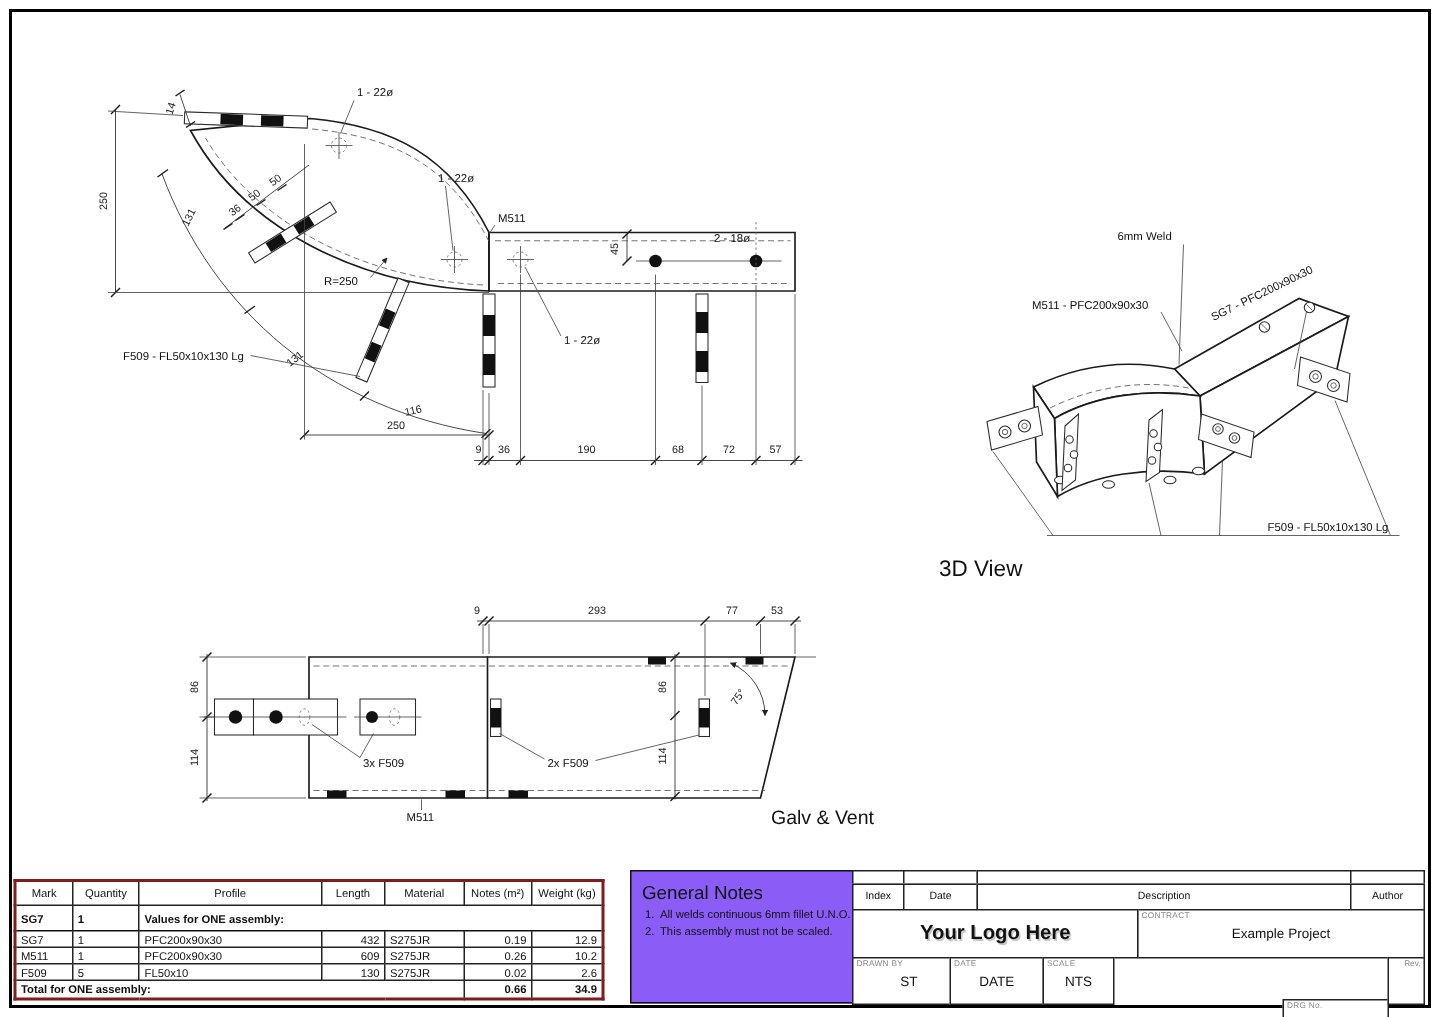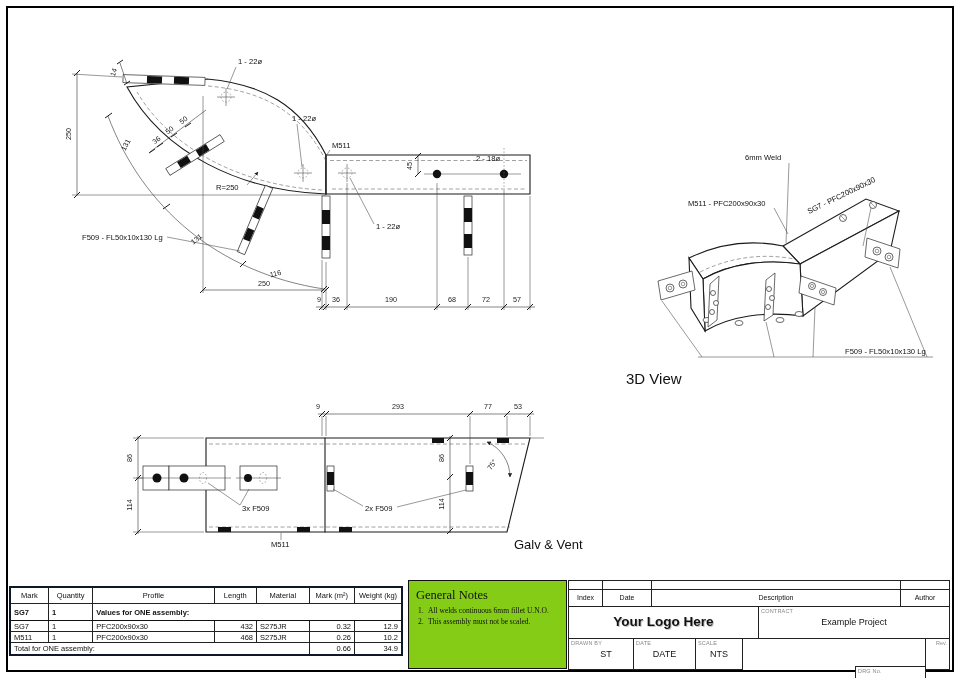--- a/index.html
+++ b/index.html
@@ -21,29 +21,29 @@
   text.dim{font:7.2px "Liberation Sans",sans-serif;fill:#222;}
   text.lab{font:7.6px "Liberation Sans",sans-serif;fill:#111;}
   text.big{font:15px "Liberation Sans",sans-serif;fill:#111;}
   text.med{font:13px "Liberation Sans",sans-serif;fill:#111;}
 
   
   .asm-title{position:absolute;left:13px;top:564px;font-size:16.5px;letter-spacing:.2px;white-space:pre;}
 
   
   .ptable{position:absolute;left:9px;top:586px;width:394px;border-collapse:collapse;table-layout:fixed;
-          border:2px solid #0f172a;font-size:7.5px;background:#fff;}
+          border:2px solid #7f1d1d;font-size:7.5px;background:#fff;}
   .ptable th,.ptable td{border:1px solid #222;padding:0 3px;height:10px;white-space:nowrap;overflow:hidden;font-weight:normal;}
   .ptable thead th{height:15px;text-align:center;}
   .ptable tr.grp td{height:16px;font-weight:bold;border-bottom:1.6px solid #111;}
-  .ptable tr.tot td{font-weight:normal;height:11px;border-top:1.4px solid #111;}
+  .ptable tr.tot td{font-weight:bold;height:11px;border-top:1.4px solid #111;}
   .ca{text-align:left;} .ra{text-align:right;} .la{text-align:left;}
 
   
-  .notes{position:absolute;left:408px;top:580px;width:157px;height:87px;border:1.5px solid #111;background:#84cc16;font-family:Liberation Serif, serif;}
+  .notes{position:absolute;left:420px;top:580px;width:157px;height:87px;border:1.5px solid #111;background:#8b5cf6;}
   .notes .nt{font-size:12.5px;margin:7px 0 3px 7px;}
   .notes .ni{font-size:7.5px;margin:1.5px 0 0 9px;display:flex;}
   .notes .ni .nn{width:10px;}
 
   
   .tb{position:absolute;left:568px;top:580px;width:382px;height:90px;background:#fff;}
   .tb .cell{position:absolute;box-sizing:border-box;border:1px solid #222;background:#fff;}
   .tb .thick{border-width:1.6px;}
   .tb .hdr{font-size:7px;text-align:center;line-height:16px;}
   .tb .sml{position:absolute;top:1px;left:2px;font-size:5.5px;color:#888;letter-spacing:.2px;}
@@ -349,47 +349,56 @@
         <col style="width:45px">
         <col style="width:47px">
     </colgroup>
     <thead>
       <tr>
         <th>Mark</th>
         <th>Quantity</th>
         <th>Profile</th>
         <th>Length</th>
         <th>Material</th>
-        <th>Mark (m²)</th>
+        <th>Notes (m²)</th>
         <th>Weight (kg)</th>
       </tr>
     </thead>
     <tbody>
       <tr class="grp">
         <td class="ca">SG7</td>
         <td class="ca">1</td>
         <td class="la" colspan="5">Values for ONE assembly:</td>
       </tr>
       <tr>
         <td class="ca">SG7</td>
         <td class="ca">1</td>
         <td class="la">PFC200x90x30</td>
         <td class="ra">432</td>
         <td class="ca">S275JR</td>
-        <td class="ra">0.32</td>
+        <td class="ra">0.19</td>
         <td class="ra">12.9</td>
       </tr>
       <tr>
         <td class="ca">M511</td>
         <td class="ca">1</td>
         <td class="la">PFC200x90x30</td>
-        <td class="ra">468</td>
+        <td class="ra">609</td>
         <td class="ca">S275JR</td>
         <td class="ra">0.26</td>
         <td class="ra">10.2</td>
+      </tr>
+      <tr>
+        <td class="ca">F509</td>
+        <td class="ca">5</td>
+        <td class="la">FL50x10</td>
+        <td class="ra">130</td>
+        <td class="ca">S275JR</td>
+        <td class="ra">0.02</td>
+        <td class="ra">2.6</td>
       </tr>
       <tr class="tot">
         <td class="ca" colspan="5">Total for ONE assembly:</td>
         <td class="ra">0.66</td>
         <td class="ra">34.9</td>
       </tr>
     </tbody>
   </table>
 
   <div class="notes">

